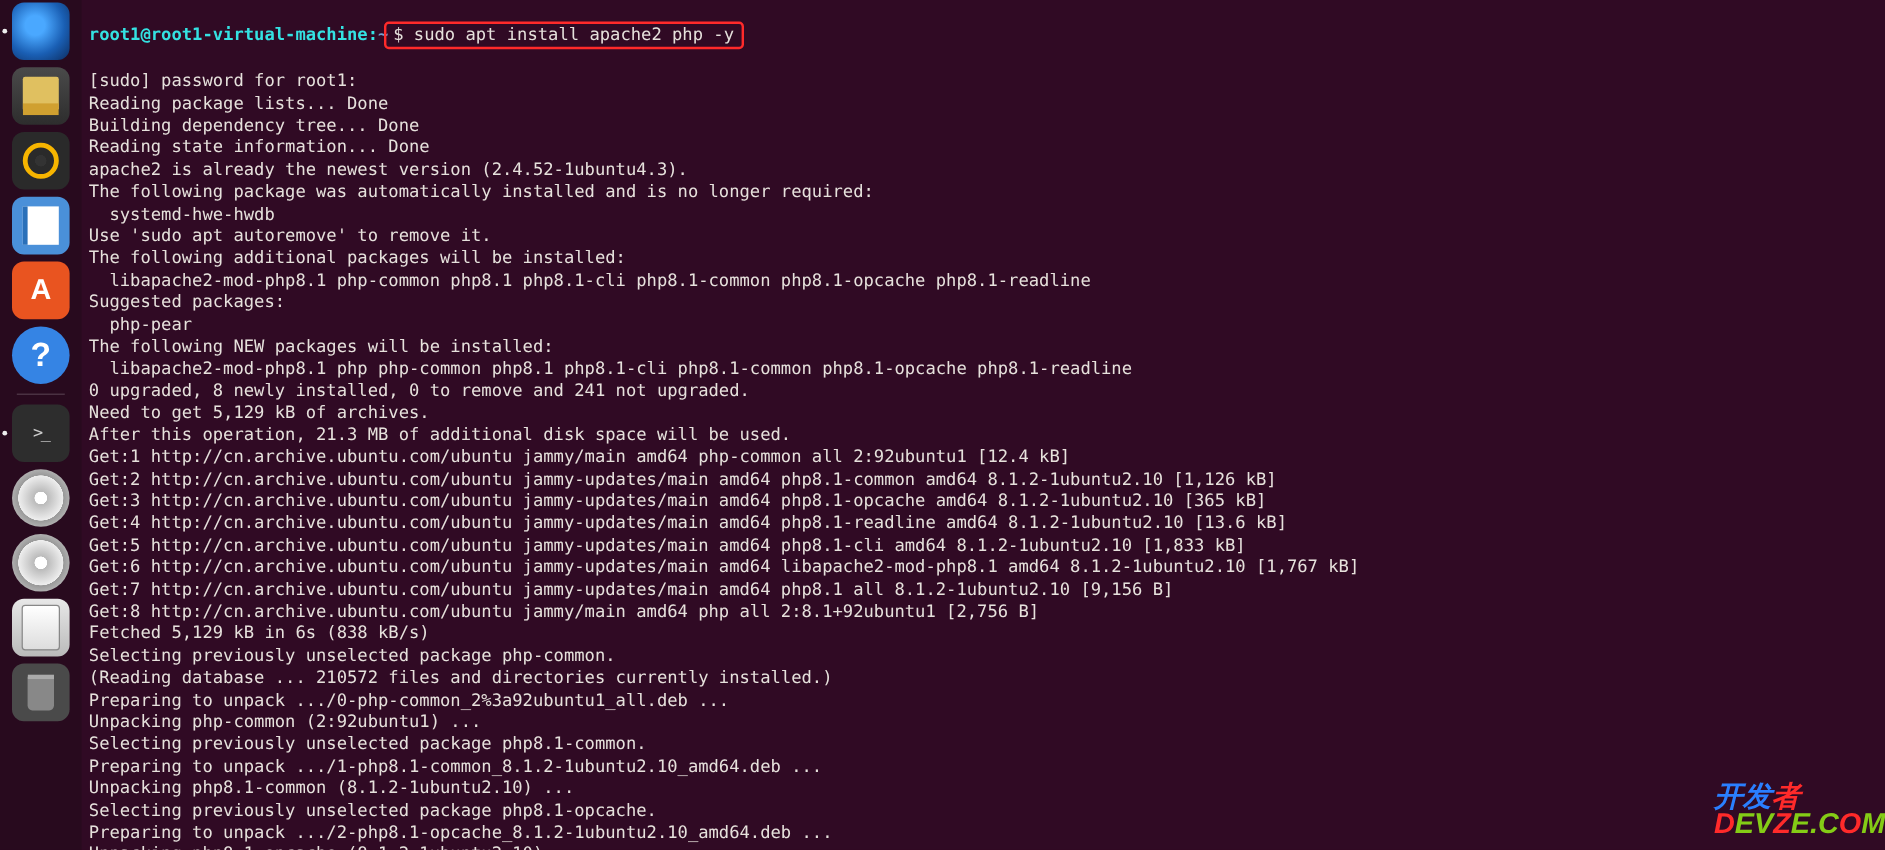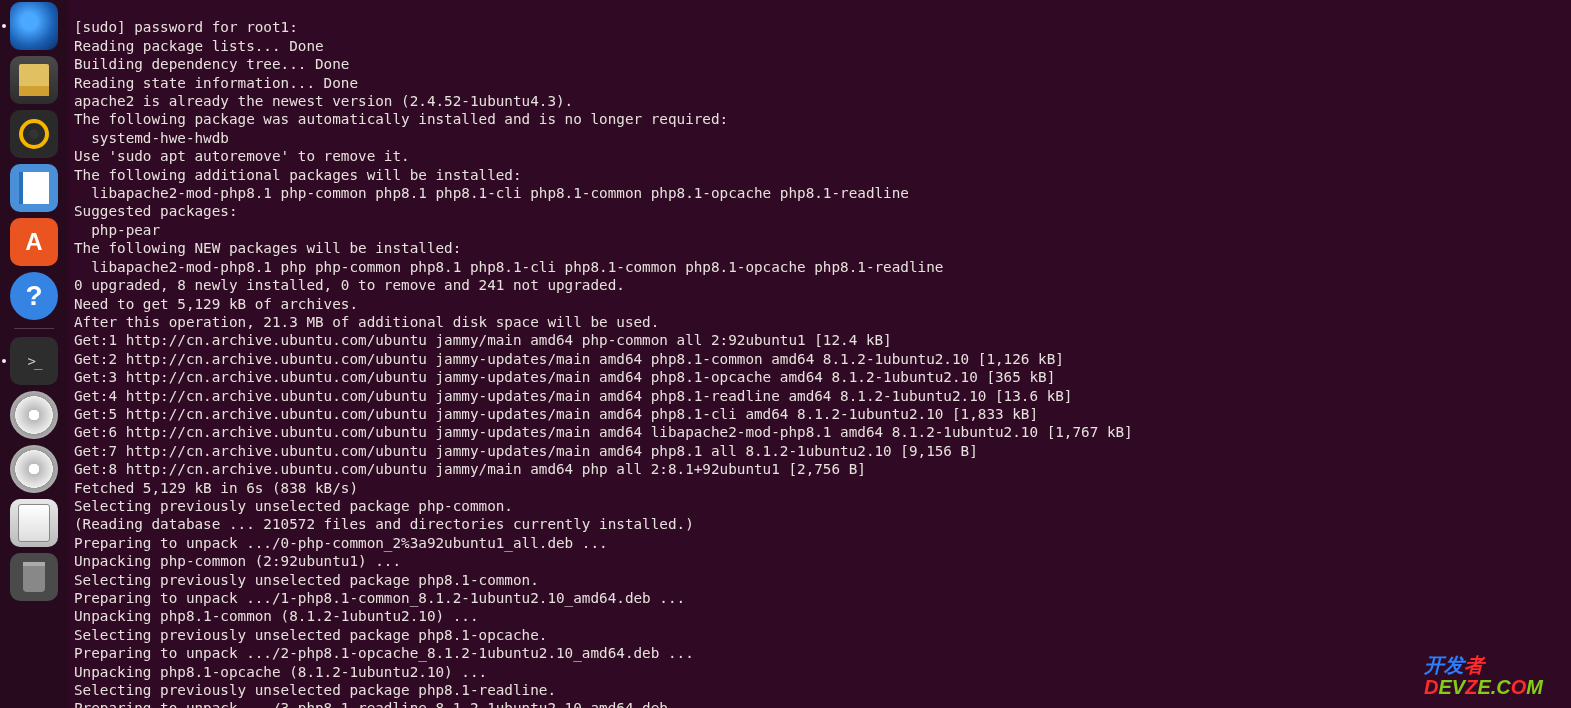--- a/index.html
+++ b/index.html
@@ -24,21 +24,21 @@
   .ic-disk{background:linear-gradient(#e8e8e8,#bababa);}
   .ic-disk::after{content:"";width:30px;height:36px;background:linear-gradient(#fff,#ddd);display:block;border-radius:3px;border:1px solid #888;}
   .ic-trash{background:#4a4a4a;}
   .ic-trash::after{content:"";width:22px;height:26px;background:#888;display:block;border-radius:0 0 4px 4px;border-top:4px solid #aaa;}
   .dock .sep{width:40px;height:1px;background:rgba(255,255,255,.2);margin:2px 0;}
   .terminal{position:absolute;left:74px;top:0;right:0;height:708px;color:#e6e1dc;white-space:pre;}
   .prompt-user{color:#34e2e2;font-weight:bold;}
   .prompt-path{color:#729fcf;font-weight:bold;}
   .prompt-dollar{color:#e6e1dc;}
   .cmd-box{border:2px solid #ff2a2a;border-radius:4px;padding:0 6px;display:inline-block;margin-left:-4px;}
-  .watermark{position:absolute;right:28px;bottom:10px;font-family:'Arial Black',sans-serif;font-style:italic;font-weight:900;font-size:20px;line-height:22px;text-align:left;}
+  .watermark{position:absolute;right:0;bottom:10px;font-family:'Arial Black',sans-serif;font-style:italic;font-weight:900;font-size:24px;line-height:22px;text-align:left;}
   .wm1{color:#2a7fff;}
   .wm2{color:#84cc16;}
   .wm-red{color:#ff2a2a;}
 </style>
 </head>
 <body>
 
 <div class="dock">
   <div class="dock-item ic-thunderbird active"></div>
   <div class="dock-item ic-files"></div>
@@ -48,20 +48,21 @@
   <div class="dock-item ic-help"></div>
   <div class="sep"></div>
   <div class="dock-item ic-terminal active2"></div>
   <div class="dock-item ic-disc"></div>
   <div class="dock-item ic-disc"></div>
   <div class="dock-item ic-disk"></div>
   <div class="dock-item ic-trash"></div>
 </div>
 
 <div class="terminal">
+<div><span class="prompt-user">root1@root1-virtual-machine</span><span class="prompt-user">:</span><span class="prompt-path">~</span><span class="cmd-box"><span class="prompt-dollar">$ </span><span>sudo apt install apache2 php -y</span></span></div>
 <div id="out">[sudo] password for root1:
 Reading package lists... Done
 Building dependency tree... Done
 Reading state information... Done
 apache2 is already the newest version (2.4.52-1ubuntu4.3).
 The following package was automatically installed and is no longer required:
   systemd-hwe-hwdb
 Use 'sudo apt autoremove' to remove it.
 The following additional packages will be installed:
   libapache2-mod-php8.1 php-common php8.1 php8.1-cli php8.1-common php8.1-opcache php8.1-readline

